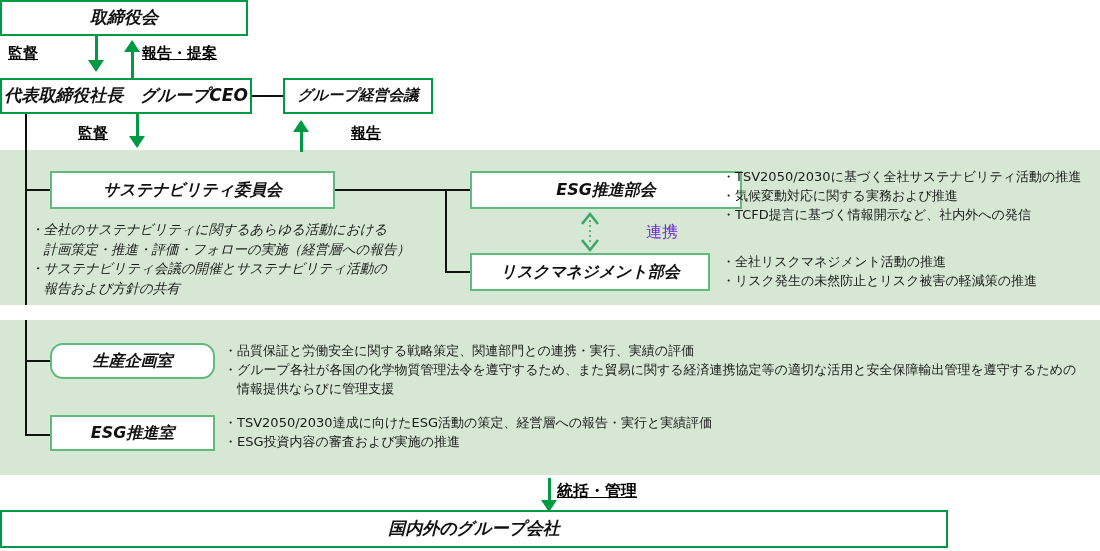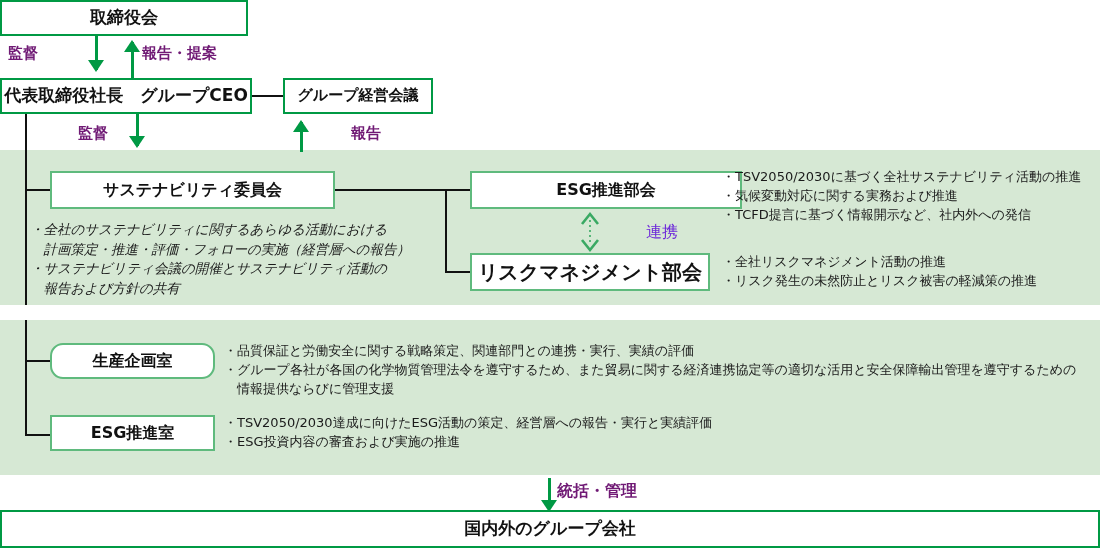--- a/index.html
+++ b/index.html
@@ -28,20 +28,21 @@
   .box {
     position: absolute;
     box-sizing: border-box;
     background: #ffffff;
     display: flex;
     align-items: center;
     justify-content: center;
     color: #111111;
     text-align: center;
     line-height: 1.15;
+    font-style: italic;
   }
   .box-dark {
     border: 2px solid #009944;
   }
   .box-soft {
     border: 2px solid #5fba7d;
   }
   .box-title {
     font-weight: bold;
   }
@@ -50,23 +51,24 @@
   .ln {
     position: absolute;
     background: #111111;
   }
   .ln-v { width: 2px; }
   .ln-h { height: 2px; }
 
   
   .glabel {
     position: absolute;
-    color: #701a75;
+    color: #000000;
     font-weight: bold;
     white-space: nowrap;
+    text-decoration: underline;
   }
   .glabel-light {
     position: absolute;
     color: #6d28d9;
     font-weight: normal;
     white-space: nowrap;
     margin-left: 42px;
   }
   .garrow {
     position: absolute;
@@ -166,21 +168,21 @@
 
   <div class="garrow" style="left:578px; top:210px; width:24px; height:44px;">
     <svg width="24" height="44" viewBox="0 0 24 44">
       <polyline points="4,14 12,4 20,14" fill="none" stroke="#3aa963" stroke-width="2.6"></polyline>
       <polyline points="4,30 12,40 20,30" fill="none" stroke="#3aa963" stroke-width="2.6"></polyline>
       <line x1="12" y1="10" x2="12" y2="34" stroke="#3aa963" stroke-width="1.6" stroke-dasharray="2,3"></line>
     </svg>
   </div>
   <div class="glabel-light" style="left:604px; top:222px; font-size:16px;">連携</div>
 
-  <div class="box box-soft box-title" style="left:470px; top:253px; width:240px; height:38px; font-size:20px;">
+  <div class="box box-soft box-title" style="left:470px; top:253px; width:240px; height:38px; font-size:16px;">
     <span>リスクマネジメント部会</span>
   </div>
   <div class="desc" style="left:722px; top:253px; width:380px; font-size:13px;">・全社リスクマネジメント活動の推進
 ・リスク発生の未然防止とリスク被害の軽減策の推進</div>
 
   <div class="ln ln-h" style="left:25px; top:360px; width:27px;"></div>
   <div class="box box-soft box-title" style="left:50px; top:343px; width:165px; height:36px; font-size:16px;border-radius:13px;">
     <span>生産企画室</span>
   </div>
   <div class="desc" style="left:224px; top:342px; width:876px; font-size:13px;">・品質保証と労働安全に関する戦略策定、関連部門との連携・実行、実績の評価
@@ -191,17 +193,17 @@
   <div class="box box-soft box-title" style="left:50px; top:415px; width:165px; height:36px; font-size:16px;">
     <span>ESG推進室</span>
   </div>
   <div class="desc" style="left:224px; top:414px; width:876px; font-size:13px;">・TSV2050/2030達成に向けたESG活動の策定、経営層への報告・実行と実績評価
 ・ESG投資内容の審査および実施の推進</div>
 
   <div class="gline-v" style="left:548px; top:478px; width:3px; height:30px;"></div>
   <div class="tri tri-down" style="left:541px; top:500px;"></div>
   <div class="glabel" style="left:557px; top:481px; font-size:16px;">統括・管理</div>
 
-  <div class="box box-dark box-title" style="left:0px; top:510px; width:1100px; height:38px; font-size:17px;">
+  <div class="box box-dark box-title" style="left:0px; top:510px; width:948px; height:38px; font-size:17px;">
     <span>国内外のグループ会社</span>
   </div>
 
 </div>
 
 </body></html>

